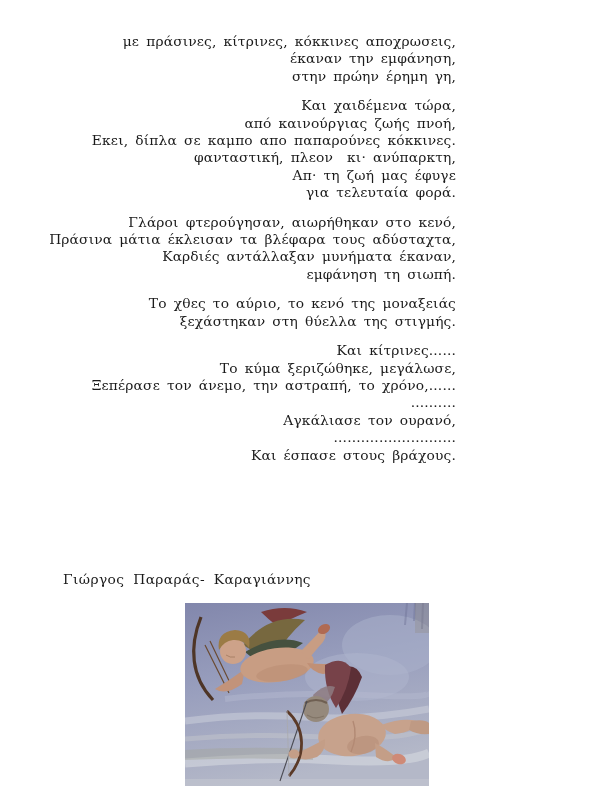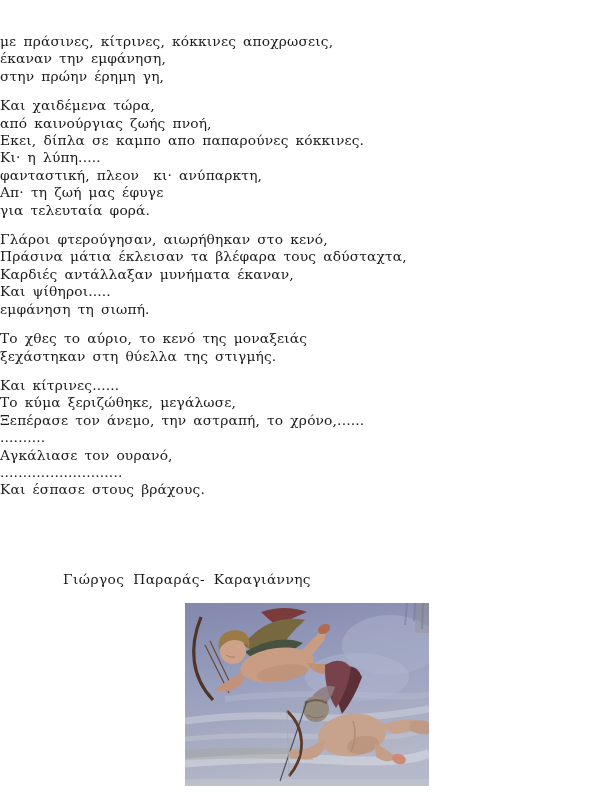--- a/index.html
+++ b/index.html
@@ -3,21 +3,21 @@
 <meta charset="utf-8">
 <style>
   html,body { margin:0; padding:0; background:#ffffff; }
   .page {
     position:relative; width:612px; height:792px; background:#ffffff;
     overflow:hidden; font-family:"DejaVu Serif","Liberation Serif",serif;
     color:#1b1b1b;
   }
   .poem {
     position:absolute; top:33px; left:0; width:488px; box-sizing:border-box;
-    padding-right:32px; text-align:left; font-size:13.8px; line-height:17.4px;
+    padding-right:32px; text-align:right; font-size:13.8px; line-height:17.4px;
     letter-spacing:0.15px; word-spacing:2.5px;
   }
   .stanza { margin:0 0 12px 0; }
   .poem-line { white-space:pre; }
   .author {
     position:absolute; left:63px; top:571px; font-size:13.8px;
     letter-spacing:0.4px; word-spacing:4px;text-align:center;
   }
   .artwork {
     position:absolute; left:185px; top:603px; width:244px; height:183px;
@@ -32,30 +32,28 @@
   <div class="poem">
       <div class="stanza">
         <div class="poem-line">με πράσινες, κίτρινες, κόκκινες αποχρωσεις,</div>
         <div class="poem-line">έκαναν την εμφάνηση,</div>
         <div class="poem-line">στην πρώην έρημη γη,</div>
       </div>
       <div class="stanza">
         <div class="poem-line">Και χαιδέμενα τώρα,</div>
         <div class="poem-line">από καινούργιας ζωής πνοή,</div>
         <div class="poem-line">Εκει, δίπλα σε καμπο απο παπαρούνες κόκκινες.</div>
-        <div class="poem-line">Κι· η λύπη.....</div>
         <div class="poem-line">φανταστική, πλεον  κι· ανύπαρκτη,</div>
         <div class="poem-line">Απ· τη ζωή μας έφυγε</div>
         <div class="poem-line">για τελευταία φορά.</div>
       </div>
       <div class="stanza">
         <div class="poem-line">Γλάροι φτερούγησαν, αιωρήθηκαν στο κενό,</div>
         <div class="poem-line">Πράσινα μάτια έκλεισαν τα βλέφαρα τους αδύσταχτα,</div>
         <div class="poem-line">Καρδιές αντάλλαξαν μυνήματα έκαναν,</div>
-        <div class="poem-line">Και ψίθηροι.....</div>
         <div class="poem-line">εμφάνηση τη σιωπή.</div>
       </div>
       <div class="stanza">
         <div class="poem-line">Το χθες το αύριο, το κενό της μοναξειάς</div>
         <div class="poem-line">ξεχάστηκαν στη θύελλα της στιγμής.</div>
       </div>
       <div class="stanza">
         <div class="poem-line">Και κίτρινες......</div>
         <div class="poem-line">Το κύμα ξεριζώθηκε, μεγάλωσε,</div>
         <div class="poem-line">Ξεπέρασε τον άνεμο, την αστραπή, το χρόνο,......</div>

